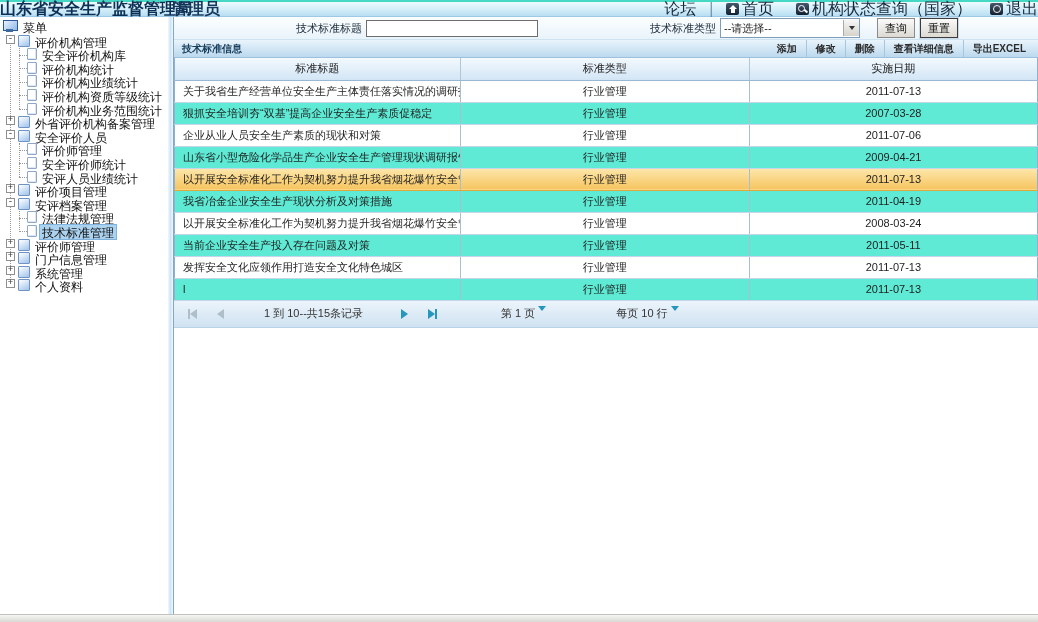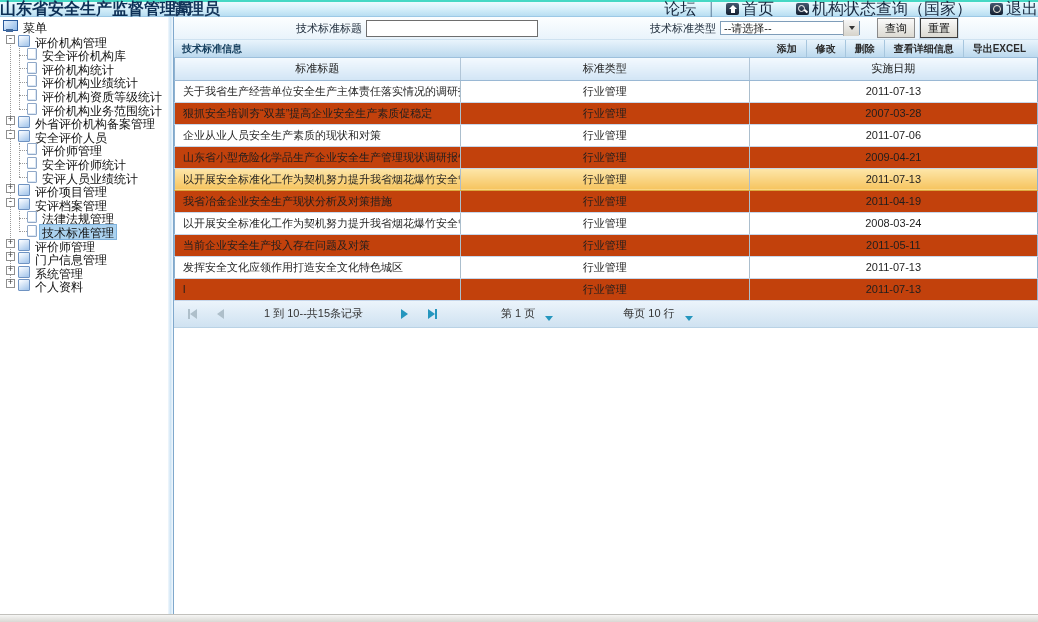--- a/index.html
+++ b/index.html
@@ -49,21 +49,21 @@
   .tree-leaf::before { content:''; position:absolute; left:4px; top:6.5px; width:8px; border-top:1px dotted #9a9a9a; }
   .node-label { padding:0 2px; }
   .node-label.selected { background:#abd2ef; outline:1px solid #7fb2dc; }
 
   
   .searchbar { height:23px; flex:0 0 23px; display:flex; align-items:center;
     background:linear-gradient(#fcfeff,#e9f3fb); border-bottom:1px solid #cfe2f0; font-size:11px; color:#1d2b3a; }
   .sb-lbl1 { margin-left:122px; }
   .txt { width:172px; height:17px; border:1px solid #6e6e6e; margin-left:4px; font-size:11px; padding:0 3px; background:#fff; }
   .sb-lbl2 { margin-left:112px; }
-  .fselect { width:140px; height:14px; margin-left:4px; border:1px solid #7f9db9; background:#fff; display:flex; align-items:center; cursor:default; }
+  .fselect { width:140px; height:20px; margin-left:4px; border:1px solid #7f9db9; background:#fff; display:flex; align-items:center; cursor:default; }
   .fsel-text { flex:1; padding:0 3px; font-size:11px; color:#222; white-space:nowrap; overflow:hidden; }
   .fsel-btn { width:16px; height:16px; background:linear-gradient(#f6f6f6,#d6d3ca); border-left:1px solid #aaa; display:flex; align-items:center; justify-content:center; }
   .caret { width:0; height:0; border-left:3.5px solid transparent; border-right:3.5px solid transparent; border-top:4px solid #333; }
   .btn { height:20px; padding:0 7px; margin-left:5px; font-size:11px; color:#111;
     background:linear-gradient(#fafafa,#dcdad2); border:1px solid #8a8a8a; cursor:pointer; font-family:inherit; }
   .btn.q { margin-left:17px; }
   .btn.r { border:1px solid #3c3c3c; box-shadow:0 0 0 1px #c9dcec; }
 
   
   .panelbar { height:18px; flex:0 0 18px; display:flex; align-items:center;
@@ -76,37 +76,37 @@
   
   .grid { width:100%; border-collapse:collapse; table-layout:fixed; font-size:11px; }
   .grid col.c1 { width:33.1%; } .grid col.c2 { width:33.5%; } .grid col.c3 { width:33.4%; }
   .grid th { height:22px; font-weight:normal; color:#222; text-align:center;
     background:linear-gradient(#f3f9fe,#d2e5f5); border-bottom:1px solid #9ab8d4; border-right:1px solid #b2c6d8; }
   .grid th:last-child, .grid td:last-child { border-right:1px solid #8fb2d0; }
   .grid { border:1px solid #8fb2d0; border-top:none; }
   .grid td { height:22px; border-bottom:1px solid #c6d6ea; border-right:1px solid #abbecd; color:#1e1e1e; white-space:nowrap; overflow:hidden; }
   .grid td.t { padding-left:8px; text-align:left; }
   .grid td.c { text-align:center; }
-  .grid tr.alt td { background:#c2410c; }
+  .grid tr.alt td { background:#5eead4; }
   .grid tr.sel td { background:linear-gradient(#fde7ab,#f6c45f); border-bottom:1px solid #dca83e; border-top:1px solid #ecc979; }
 
   
   .pagination { height:27px; flex:0 0 27px; display:flex; align-items:center;
     background:linear-gradient(#ecf4fb,#cfe2f1); border-bottom:1px solid #b9d2e5; font-size:11px; color:#333; }
   .pg-btn { display:flex; align-items:center; cursor:pointer; }
   .pg-first { margin-left:14px; } .pg-prev { margin-left:20px; }
   .pg-next { margin-left:38px; } .pg-last { margin-left:20px; }
   .pg-text { margin-left:40px; white-space:nowrap; }
   .tri-l { width:0; height:0; border-top:5px solid transparent; border-bottom:5px solid transparent; border-right:7px solid #2596be; }
   .tri-r { width:0; height:0; border-top:5px solid transparent; border-bottom:5px solid transparent; border-left:7px solid #2596be; }
   .bar { width:2px; height:10px; background:#2596be; }
   .pg-btn.disabled .tri-l, .pg-btn.disabled .tri-r { border-right-color:#aebfca; border-left-color:#aebfca; }
   .pg-btn.disabled .bar { background:#aebfca; }
   .pg-btn.disabled { cursor:default; }
-  .pg-seg { display:flex; align-items:flex-end; gap:10px; cursor:pointer; white-space:nowrap; }
+  .pg-seg { display:flex; align-items:flex-start; gap:3px; cursor:pointer; white-space:nowrap; }
   .pg-page { margin-left:64px; } .pg-size { margin-left:70px; }
   .caret-teal { width:0; height:0; border-left:4px solid transparent; border-right:4px solid transparent; border-top:5px solid #2596be; }
 
   .filler { flex:1; background:#fff; }
 
   
   .bottombar { height:8px; flex:0 0 8px; background:linear-gradient(#f6f6f4,#d9d8d4); border-top:1px solid #c2c1bd; }
 </style>
 </head>
 <body>

